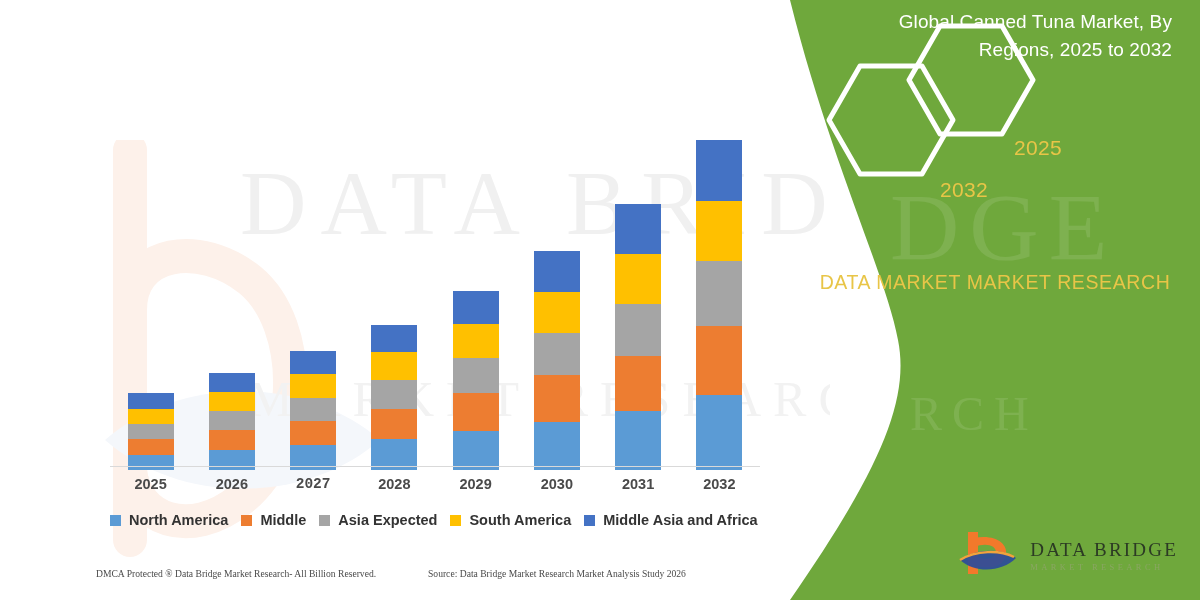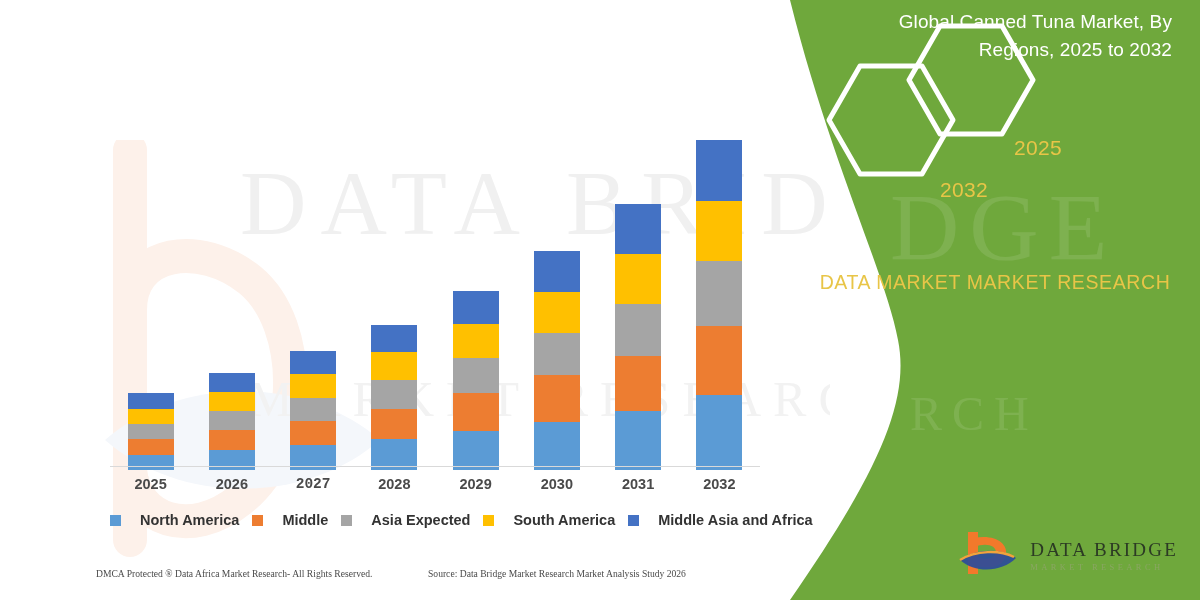--- a/index.html
+++ b/index.html
@@ -102,21 +102,21 @@
   .xlab{
     position:absolute; width:70px; text-align:center;
     font-size:14.5px; color:#4a4a4a; font-weight:700;
     font-family:"Liberation Sans", sans-serif;
   }
 
   .legend{
     position:absolute; left:110px; top:512px; width:660px;
     display:flex; align-items:center; justify-content:flex-start; gap:13px; z-index:3;
   }
-  .leg-item{ display:flex; align-items:center; gap:19px; }
+  .leg-item{ display:flex; align-items:center; gap:8px; }
   .leg-box{ width:11px; height:11px; display:block; }
   .leg-txt{ font-size:14.5px; color:#333; font-weight:700; white-space:nowrap; }
 
   .footer{
     position:absolute; left:0; top:568px; width:800px; height:22px; z-index:3;
   }
   .foot-l{
     position:absolute; left:96px; top:0; font-size:9.6px; color:#4a4a4a;
     font-family:"Liberation Serif", serif; white-space:nowrap;
   }
@@ -229,21 +229,21 @@
           <span class="leg-box" style="background: rgb(255, 192, 0);"></span>
           <span class="leg-txt">South America</span>
         </div>
         <div class="leg-item">
           <span class="leg-box" style="background: rgb(68, 114, 196);"></span>
           <span class="leg-txt">Middle Asia and Africa</span>
         </div>
       </div>
 
     <div class="footer">
-      <div class="foot-l">DMCA Protected ® Data Africa Market Research-  All Rights Reserved.</div>
+      <div class="foot-l">DMCA Protected ® Data Bridge Market Research-  All Billion Reserved.</div>
       <div class="foot-r">Source: Data Bridge Market Research  Market Analysis Study 2026</div>
     </div>
   </div>
 
   <div class="green-panel">
     <svg class="green-svg" width="440" height="600" viewBox="0 0 440 600">
       <path d="M30 0 L440 0 L440 600 L30 600 C120 470 150 400 138 340 C126 275 70 160 30 0 Z" fill="#6FA83C"></path>
       <g opacity="0.10" fill="#ffffff">
         <text x="130" y="260" font-family="Liberation Serif, serif" font-size="96" letter-spacing="10">DGE</text>
         <text x="150" y="430" font-family="Liberation Serif, serif" font-size="48" letter-spacing="10">RCH</text>

